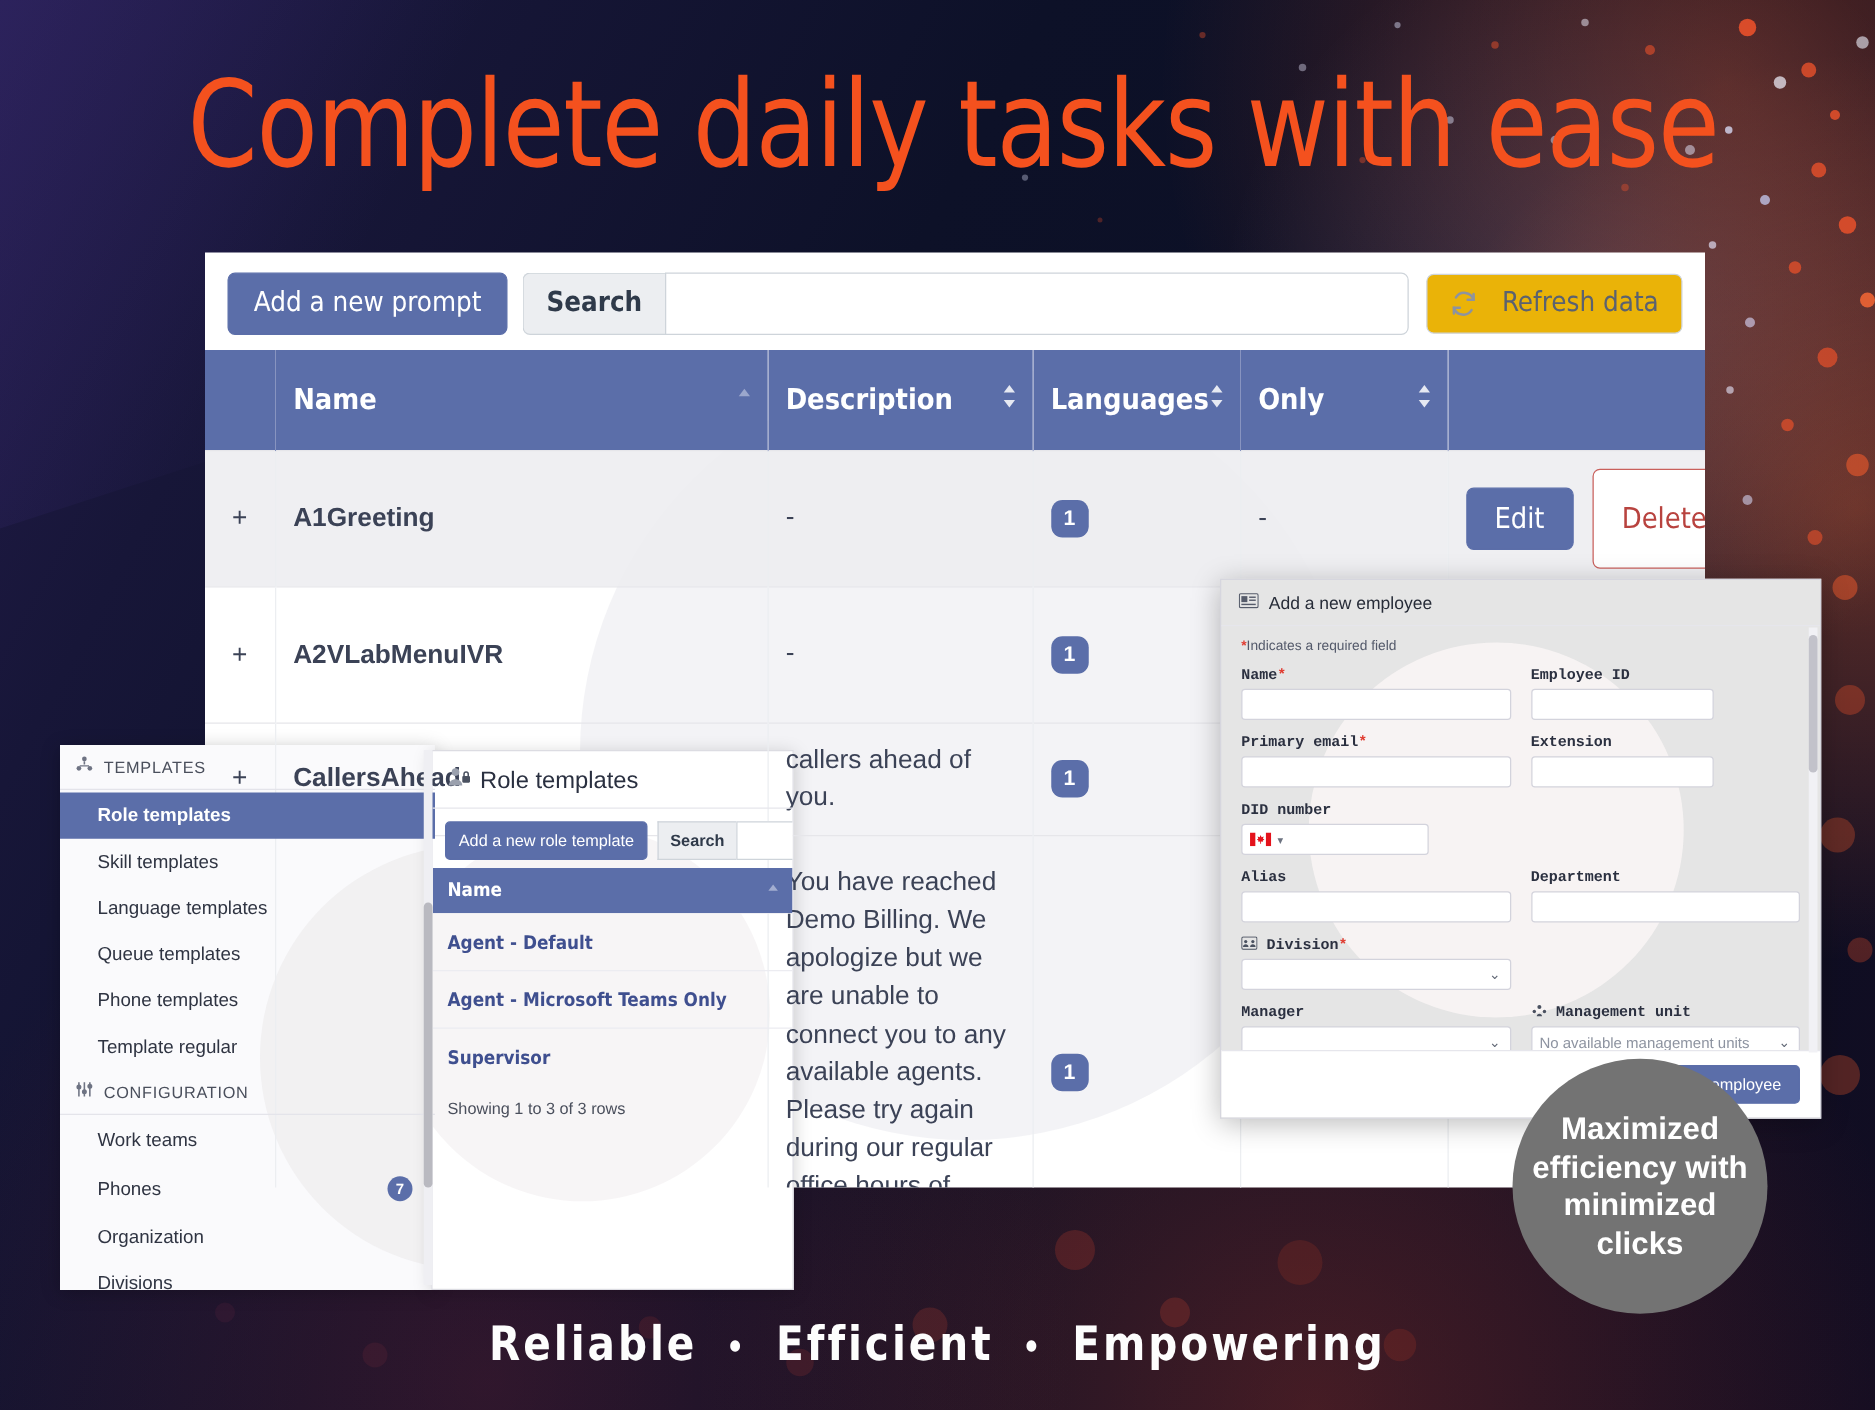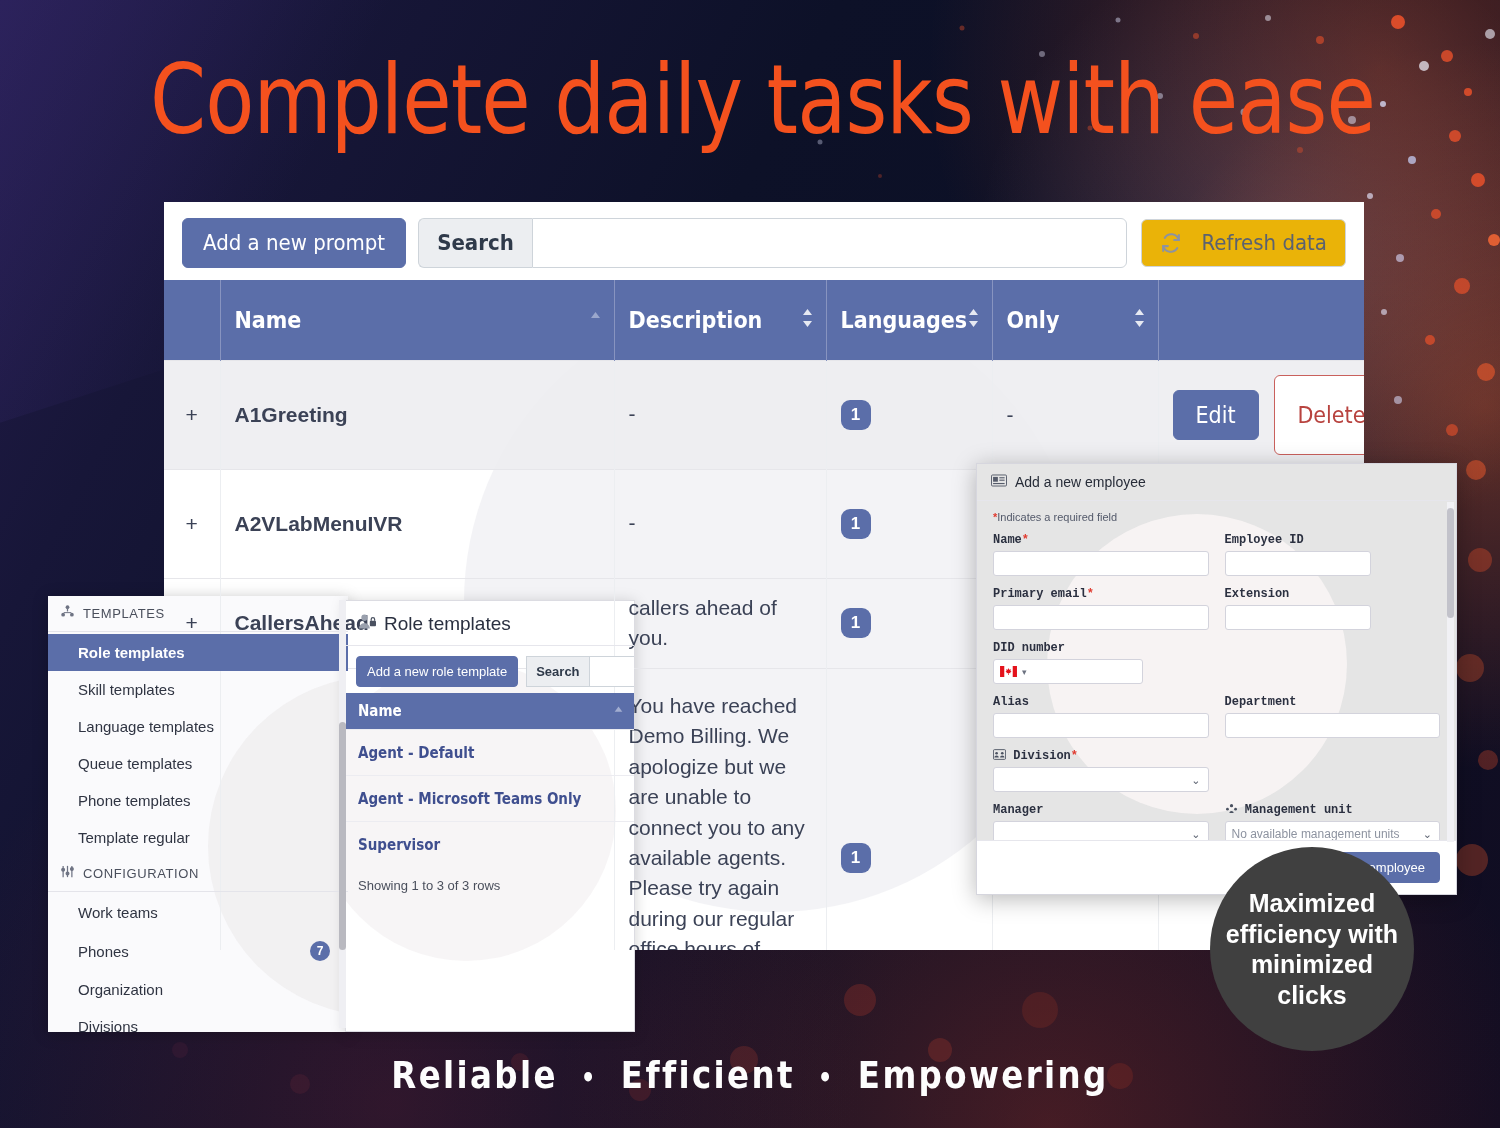--- a/index.html
+++ b/index.html
@@ -261,21 +261,21 @@
     background: #5b6ea9; color: #fff; border: 1px solid #5b6ea9; border-radius: 4px;
     padding: 7px 14px; font-size: 13px; cursor: pointer;
     font-family: "Liberation Sans", sans-serif; white-space: nowrap;
   }
   #emp-dialog .scrollbar { position: absolute; right: 2px; top: 38px; width: 7px; height: 340px; background: #f1f1f5; z-index: 4; }
   #emp-dialog .scrollthumb { position: absolute; right: 2px; top: 44px; width: 7px; height: 110px; background: #c2c2ca; border-radius: 4px; z-index: 5; }
 
   
   #promo-badge {
     position: absolute; left: 1210px; top: 847px; width: 204px; height: 204px;
-    border-radius: 50%; background: #404040; color: #fff; z-index: 20;
+    border-radius: 50%; background: #737373; color: #fff; z-index: 20;
     display: flex; align-items: center; justify-content: center; text-align: center;
     font-size: 25px; font-weight: 700; line-height: 1.22; padding: 0 14px;
     font-family: "Liberation Sans", sans-serif;
   }
 </style>
 </head>
 <body>
 
 <div id="bg">
   <div id="bg-wedge"></div>

